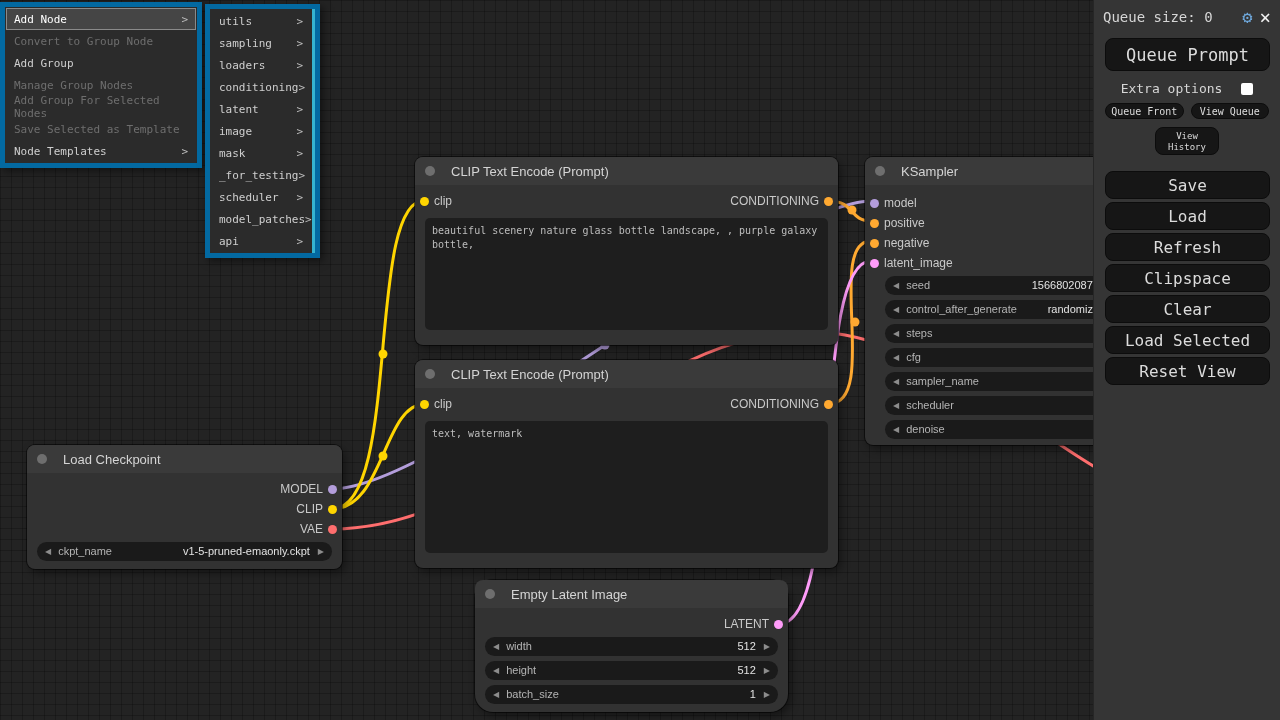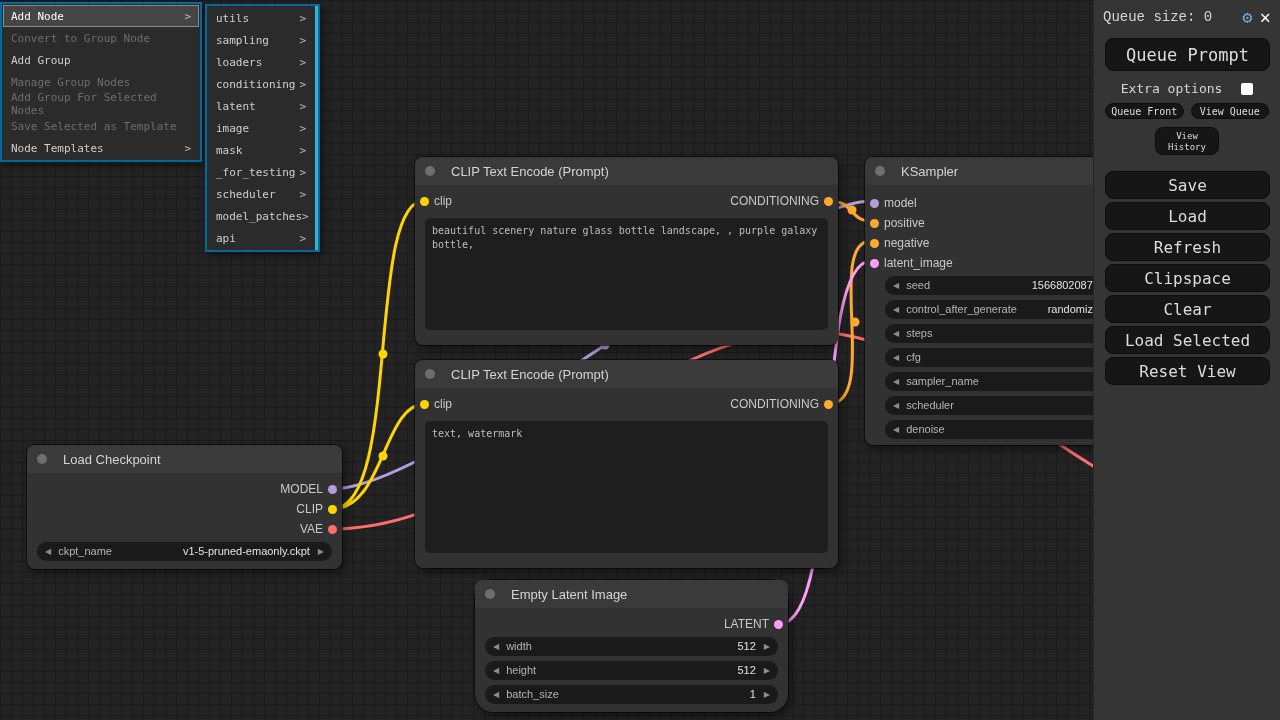--- a/index.html
+++ b/index.html
@@ -57,41 +57,41 @@
   .wvalue { margin-left:auto; margin-right:8px; color:#e2e2e2; white-space:nowrap; }
   .ks .widget-pill { margin:0 10px 0 20px; }
 
   
   .sidebar {
     position:absolute; left:1093px; top:0; width:187px; height:720px;
     background:#353535; z-index:10; border-left:1px solid #262626;
     font-family:"DejaVu Sans Mono", monospace; color:#d6d6d6;
   }
   .sb-top { display:flex; align-items:center; height:34px; padding:0 9px; gap:7px; }
-  .sb-queue-label { font-size:14px; flex:1; white-space:nowrap;font-family:Liberation Mono, monospace; }
+  .sb-queue-label { font-size:14px; flex:1; white-space:nowrap; }
   .sb-gear { color:#6fa8dc; font-size:17px; cursor:pointer; }
   .sb-close { color:#f0f0f0; font-size:19px; line-height:1; cursor:pointer; }
   .sb-btn {
     display:block; background:#161616; border:1px solid #0c0c0c; border-radius:8px;
     color:#dcdcdc; font-family:inherit; text-align:center; cursor:pointer;
   }
   .sb-queue-prompt { margin:4px 11px 10px; width:165px; height:33px; font-size:17px; }
   .sb-extra { display:flex; align-items:center; justify-content:center; gap:19px;
     font-size:13px; margin-bottom:7px; }
   .sb-checkbox { width:12px; height:12px; background:#ffffff; border-radius:2px; cursor:pointer; }
   .sb-small-row { display:flex; gap:7px; margin:0 11px 8px; }
   .sb-small { flex:1; height:16px; font-size:10px; border-radius:8px; line-height:13px; }
   .sb-history-wrap { display:flex; justify-content:center; margin-bottom:16px; }
   .sb-history { width:64px; height:28px; font-size:9px; line-height:1.25; border-radius:8px; padding-top:2px; }
   .sb-main { margin:3px 11px; width:165px; height:28px; font-size:16px; }
 
   
   .ctx {
     position:absolute; z-index:20; background:#2b2b2b;
-    border:2px solid #0369a1; box-shadow:3px 3px 8px rgba(0,0,0,0.5);
+    border:5px solid #0369a1; box-shadow:3px 3px 8px rgba(0,0,0,0.5);
     font:11px "DejaVu Sans Mono", monospace; padding:1px;
   }
   .ctx-main { left:0; top:2px; width:202px; }
   .ctx-sub  { left:205px; top:4px; width:115px; }
   .ctx-sub::after {
     content:""; position:absolute; right:0; top:0; bottom:0; width:3px; background:#35b3d0;
   }
   .ctx-item {
     height:22px; display:flex; align-items:center; padding:0 8px;
     color:#cfcfcf; cursor:pointer; position:relative;

